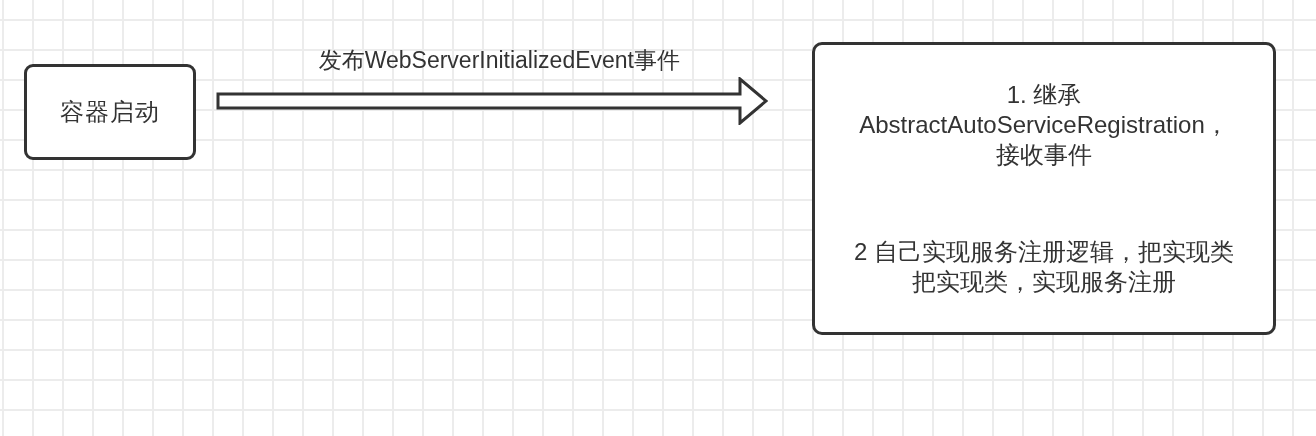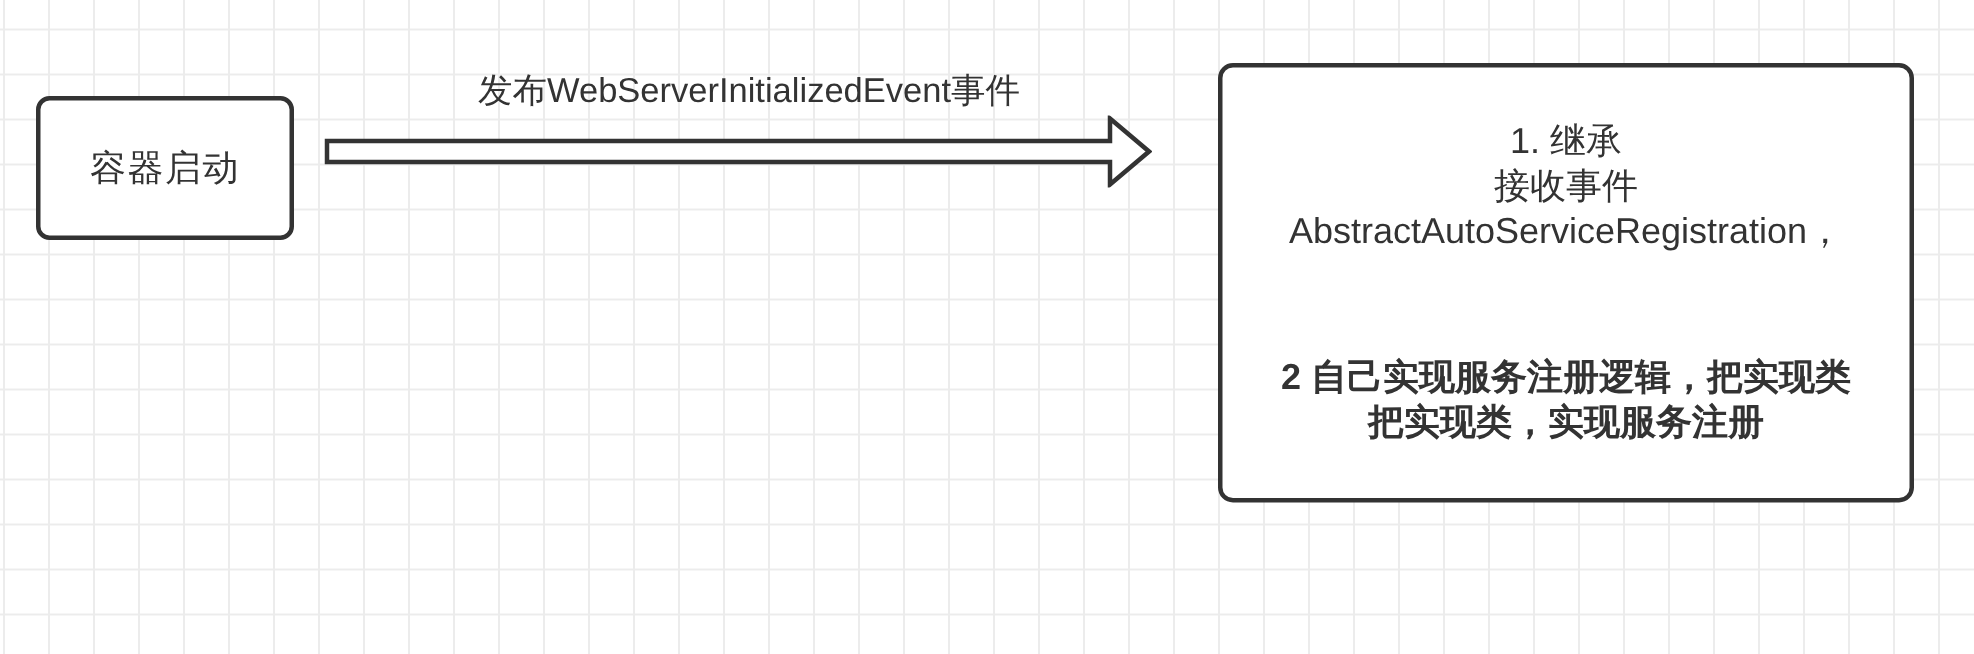--- a/index.html
+++ b/index.html
@@ -52,21 +52,20 @@
     border-radius: 10px;
     font-size: 24px;
     line-height: 30px;
     text-align: center;
   }
   .node-right .item1 {
     margin-top: 35px;
   }
   .node-right .item2 {
     margin-top: 67px;
-    font-weight: bold;
   }
   .arrow-svg {
     position: absolute;
     left: 216px;
     top: 77px;
     width: 552px;
     height: 48px;
   }
   .arrow-label {
     position: absolute;
@@ -90,22 +89,22 @@
 
   <div class="arrow-label">发布WebServerInitializedEvent事件</div>
 
   <svg class="arrow-svg" viewBox="0 0 552 48" xmlns="http://www.w3.org/2000/svg">
     <polygon points="2,17 524,17 524,2 550,24 524,46 524,31 2,31" fill="#ffffff" stroke="#333333" stroke-width="3" stroke-miterlimit="10"></polygon>
   </svg>
 
   <div class="node node-right">
     <div class="item1">
       <div>1. 继承</div>
+      <div>AbstractAutoServiceRegistration，</div>
       <div>接收事件</div>
-      <div>AbstractAutoServiceRegistration，</div>
     </div>
     <div class="item2">
       <div>2 自己实现服务注册逻辑，把实现类</div>
       <div>把实现类，实现服务注册</div>
     </div>
   </div>
 
 </div>
 
 </body></html>

